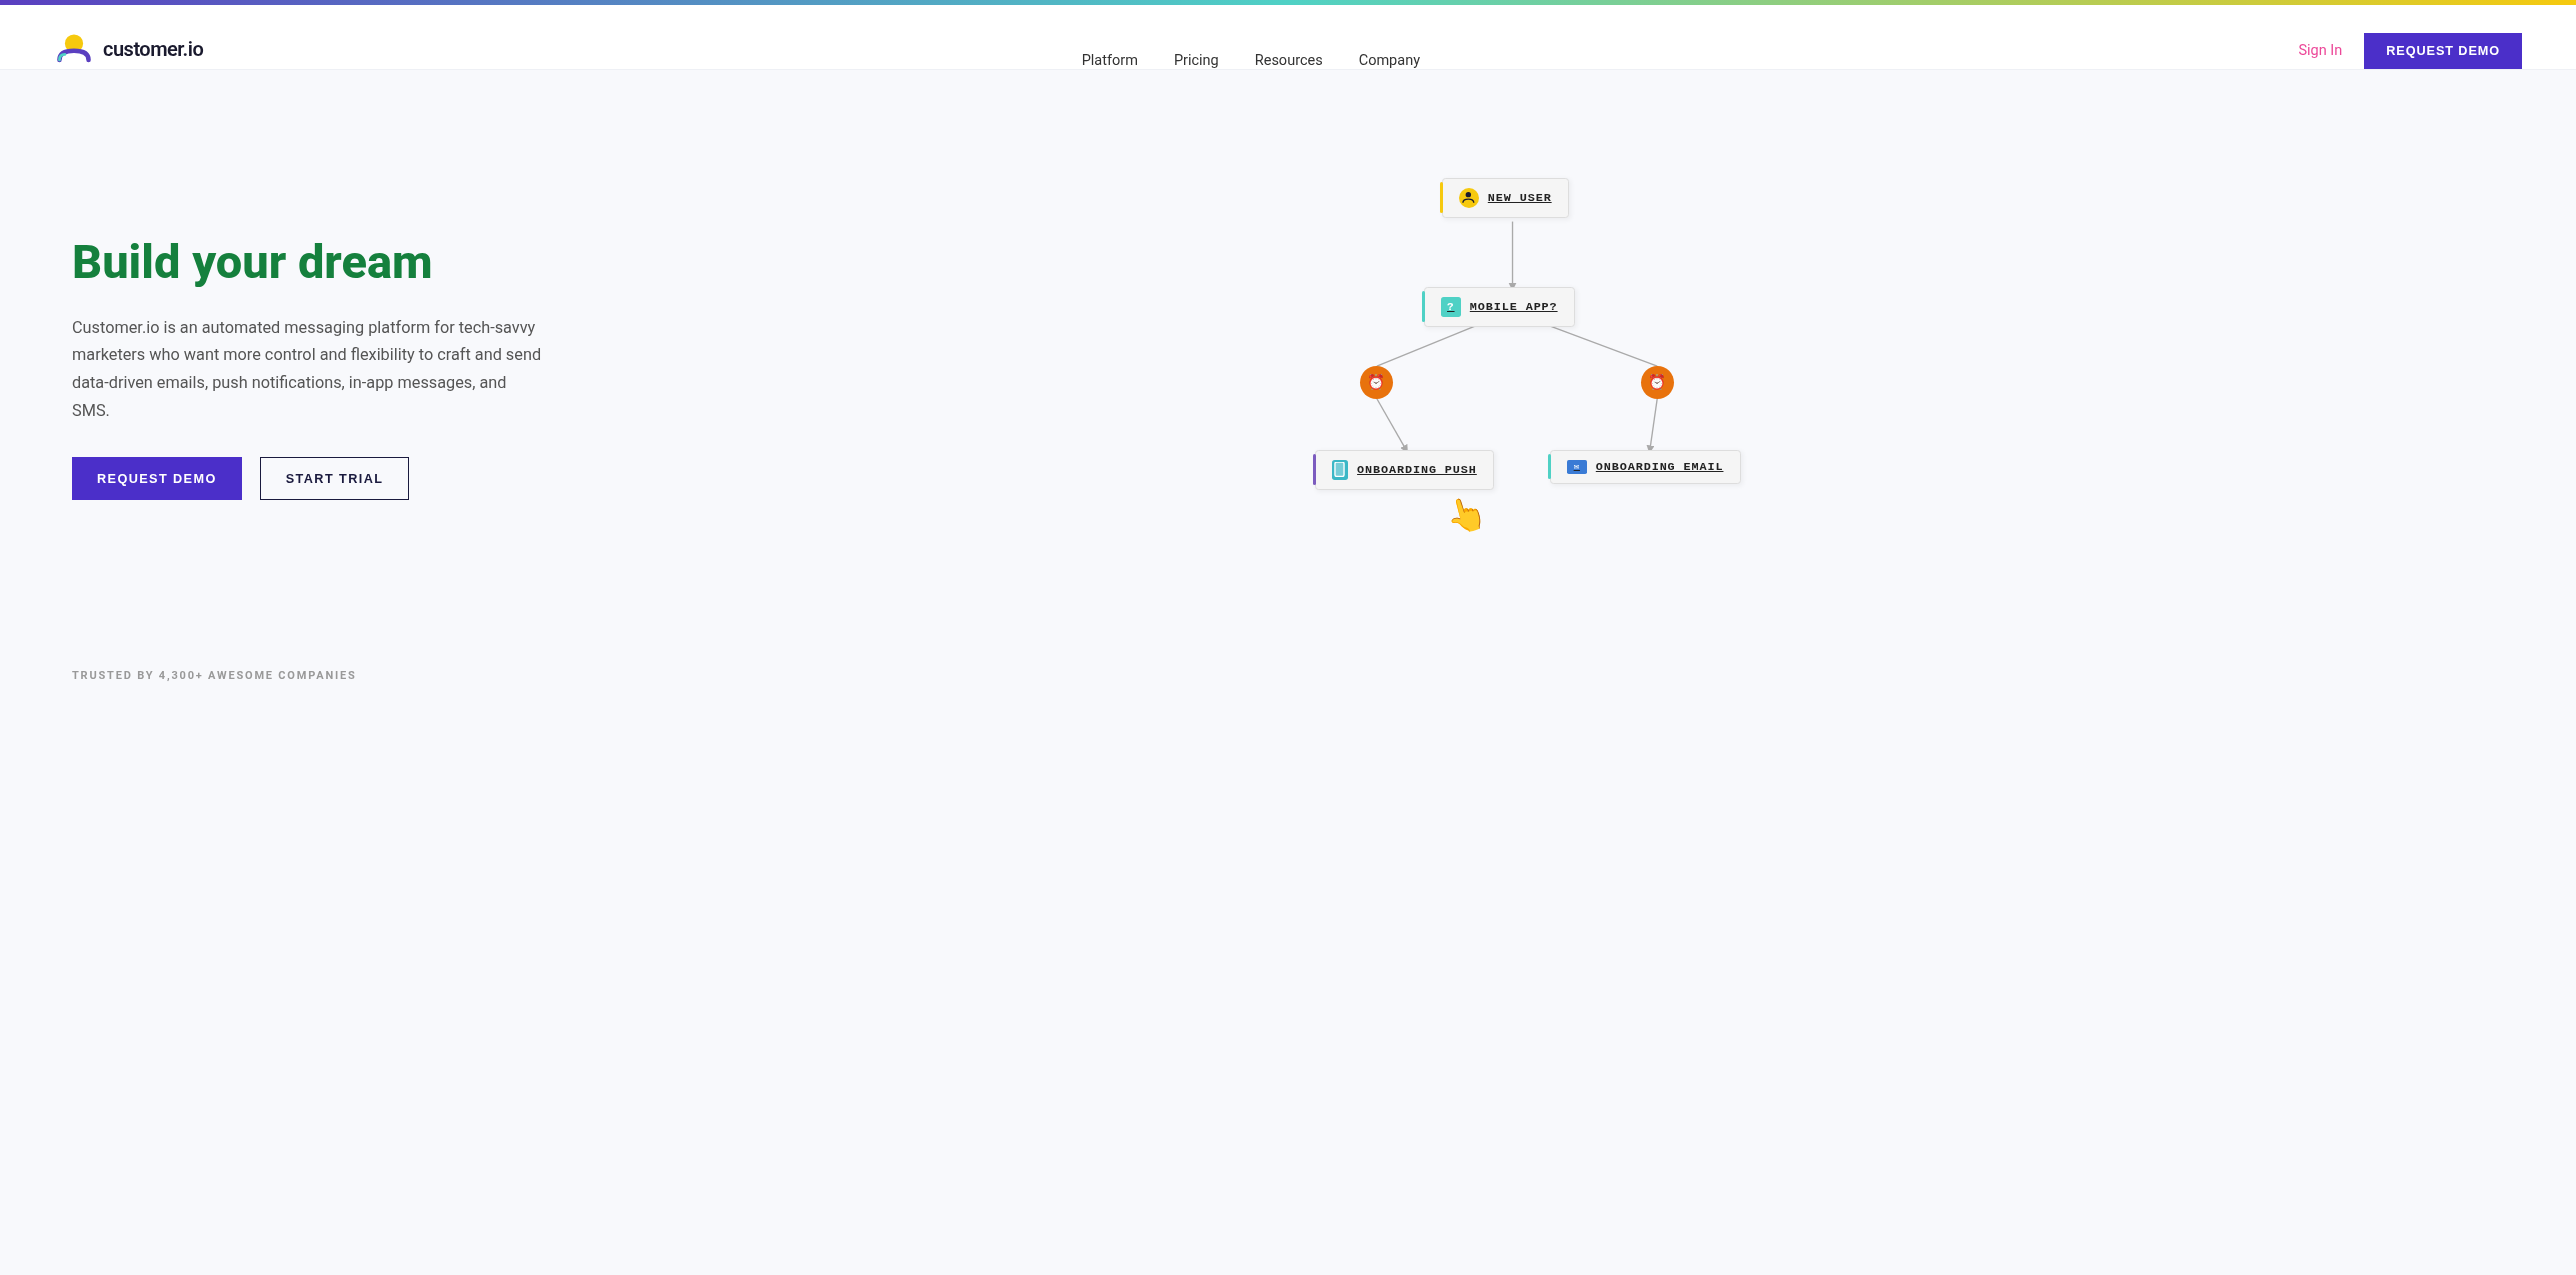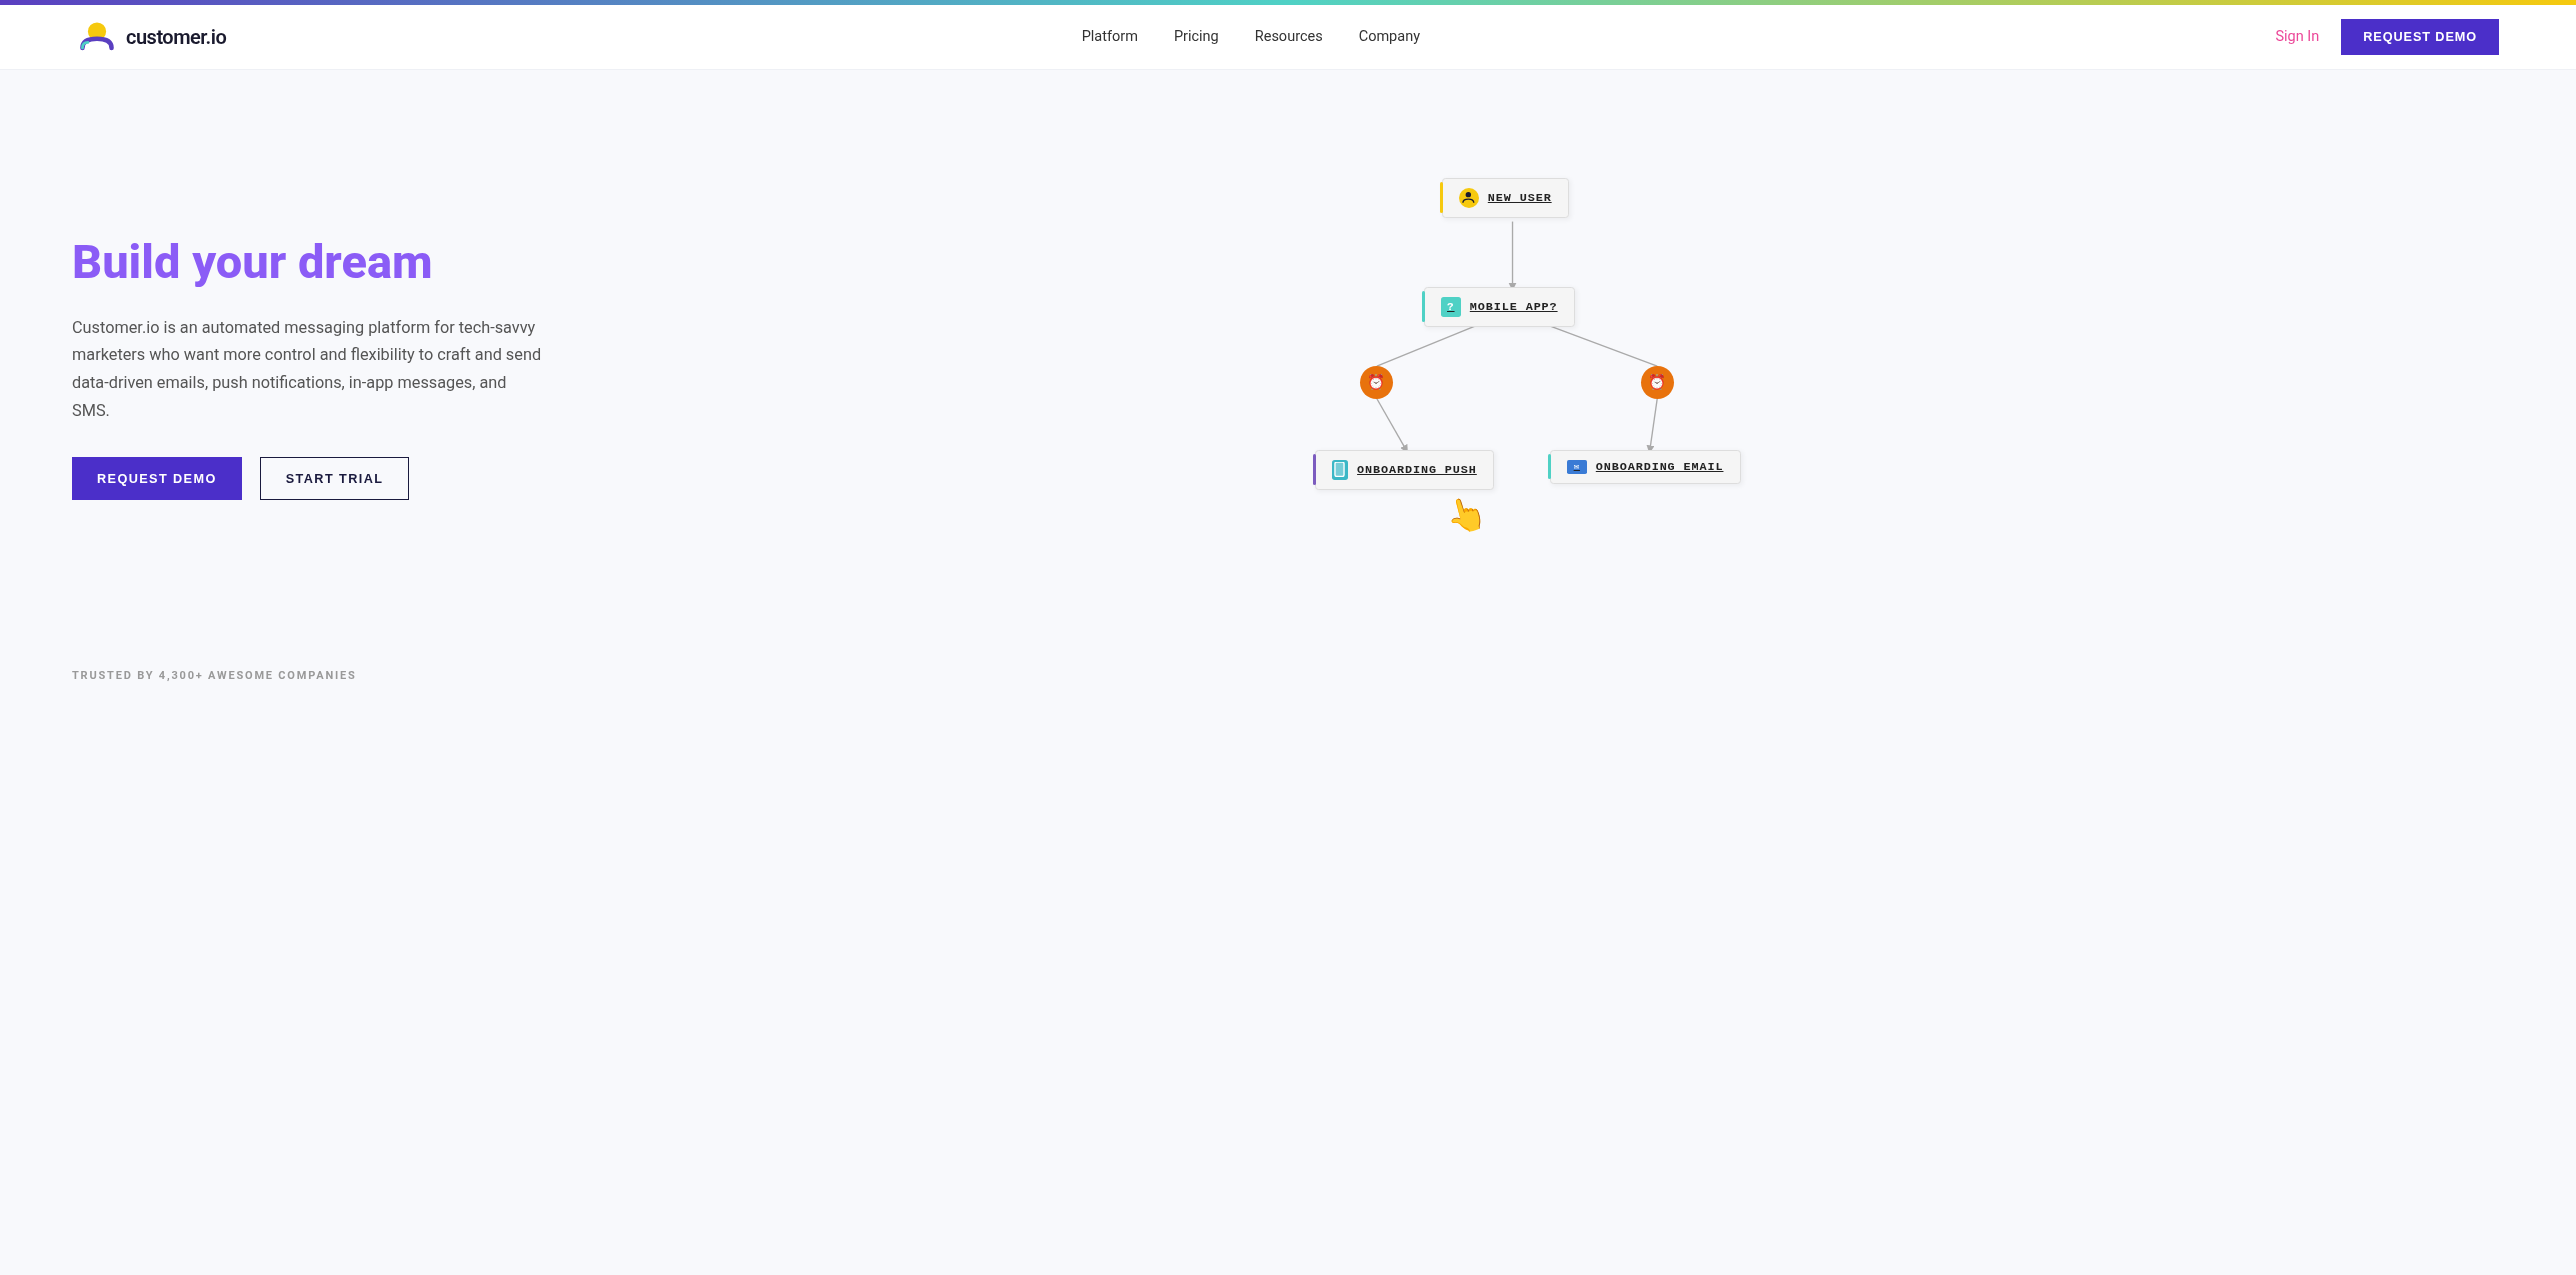--- a/index.html
+++ b/index.html
@@ -13,24 +13,24 @@
     
     .top-bar {
       height: 4.5px;
       background: linear-gradient(90deg, #5a3fc0, #4fd1c5, #f6c90e);
     }
 
     
     header {
       background: #fff;
       border-bottom: 0.9px solid #eef0f5;
-      padding: 0 77px;
+      padding: 0 54px;
       height: 65px;
       display: flex;
-      align-items: center;
+      align-items: flex-end;
       justify-content: space-between;
     }
 
     .logo-area {
       display: flex;
       align-items: center;
       gap: 9px;
     }
 
     .logo-icon {
@@ -93,21 +93,21 @@
       background: #f8f9fc;
     }
 
     .hero-left {
       max-width: 470px;
     }
 
     .hero-title {
       font-size: 47px;
       font-weight: 800;
-      color: #8b5cf6;
+      color: #15803d;
       line-height: 1.15;
       margin-bottom: 1px;
     }
 
     .hero-title .underline-word {
       position: relative;
       display: inline-block;
     }
 
     .hero-title .underline-word::after {

